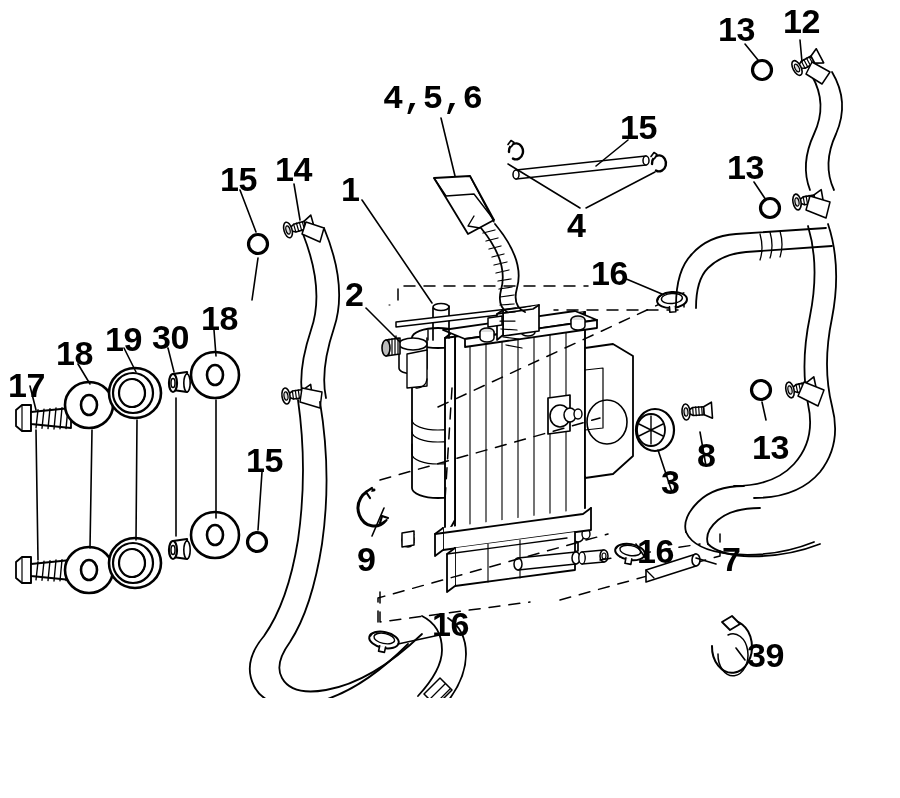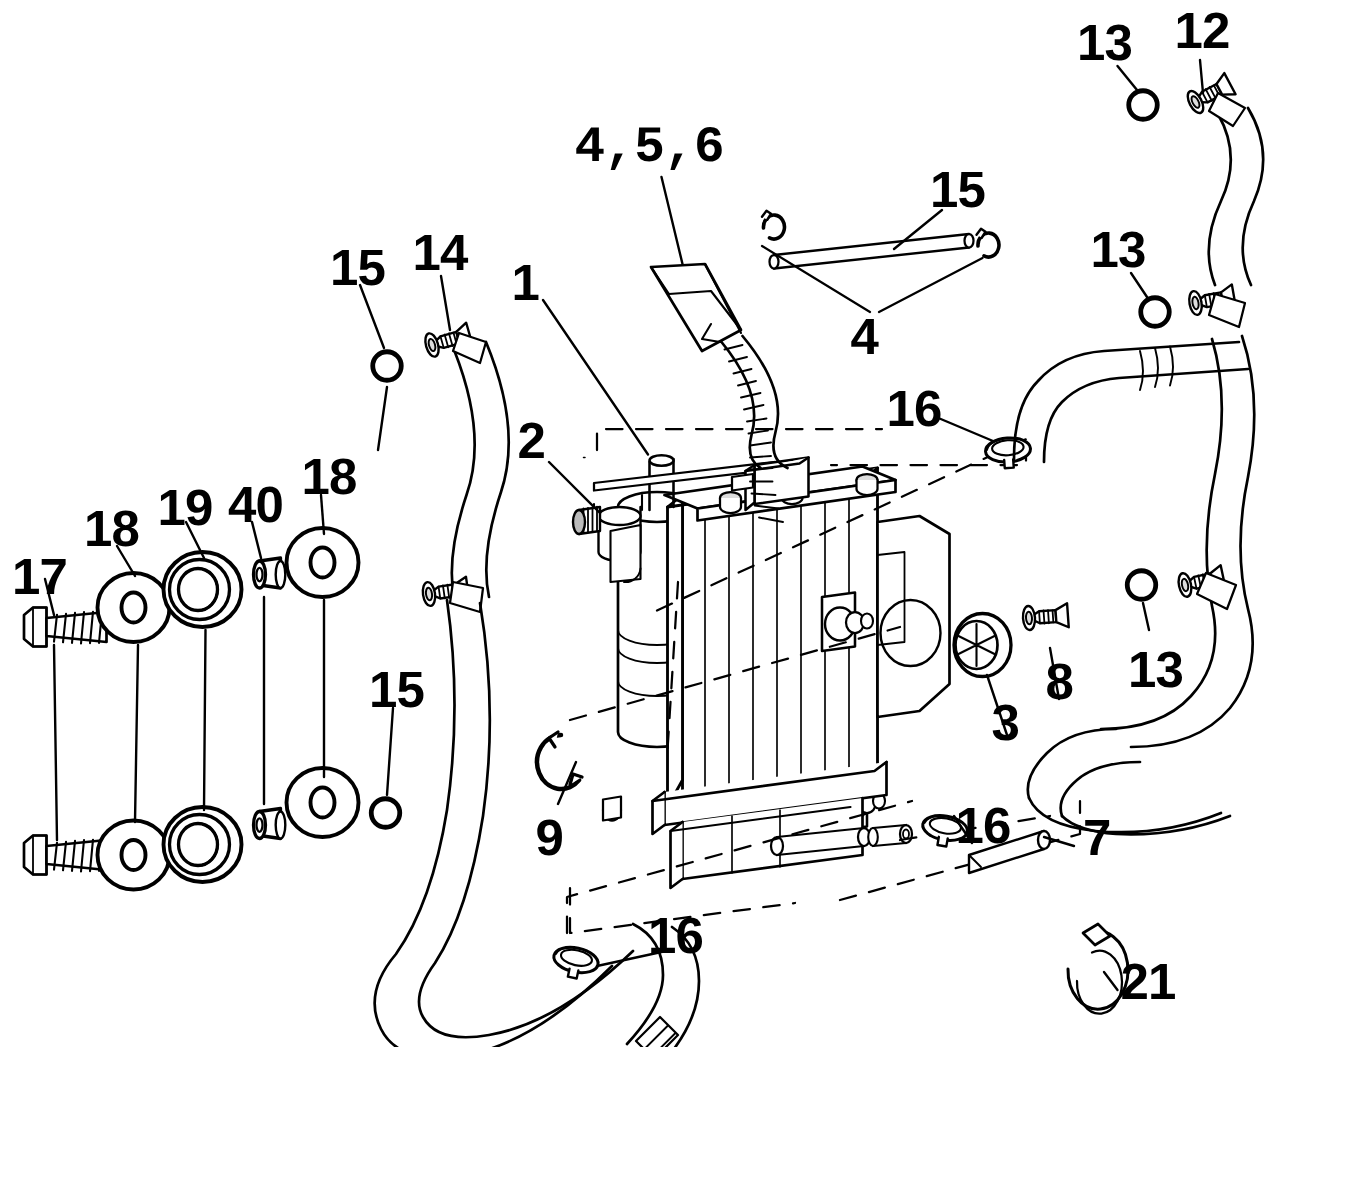--- a/index.html
+++ b/index.html
@@ -347,26 +347,26 @@
 <div class="lbl" style="left:620px;top:110px;">15</div>
 <div class="lbl" style="left:727px;top:150px;">13</div>
 <div class="lbl" style="left:220px;top:162px;">15</div>
 <div class="lbl" style="left:275px;top:152px;">14</div>
 <div class="lbl" style="left:567px;top:208px;">4</div>
 <div class="lbl" style="left:341px;top:172px;">1</div>
 <div class="lbl" style="left:591px;top:256px;">16</div>
 <div class="lbl" style="left:345px;top:277px;">2</div>
 <div class="lbl" style="left:201px;top:301px;">18</div>
 <div class="lbl" style="left:105px;top:322px;text-align:right;">19</div>
-<div class="lbl" style="left:152px;top:320px;">40</div>
+<div class="lbl" style="left:152px;top:320px;">30</div>
 <div class="lbl" style="left:56px;top:336px;">18</div>
 <div class="lbl" style="left:8px;top:356px;margin-top:12px;">17</div>
 <div class="lbl" style="left:697px;top:438px;">8</div>
 <div class="lbl" style="left:752px;top:430px;">13</div>
 <div class="lbl" style="left:661px;top:465px;">3</div>
 <div class="lbl" style="left:246px;top:443px;">15</div>
 <div class="lbl" style="left:637px;top:534px;">16</div>
 <div class="lbl" style="left:357px;top:542px;">9</div>
 <div class="lbl" style="left:722px;top:542px;">7</div>
 <div class="lbl" style="left:432px;top:607px;">16</div>
-<div class="lbl" style="left:747px;top:638px;">21</div>
+<div class="lbl" style="left:747px;top:638px;">39</div>
 
 </div>
 
 </body></html>

